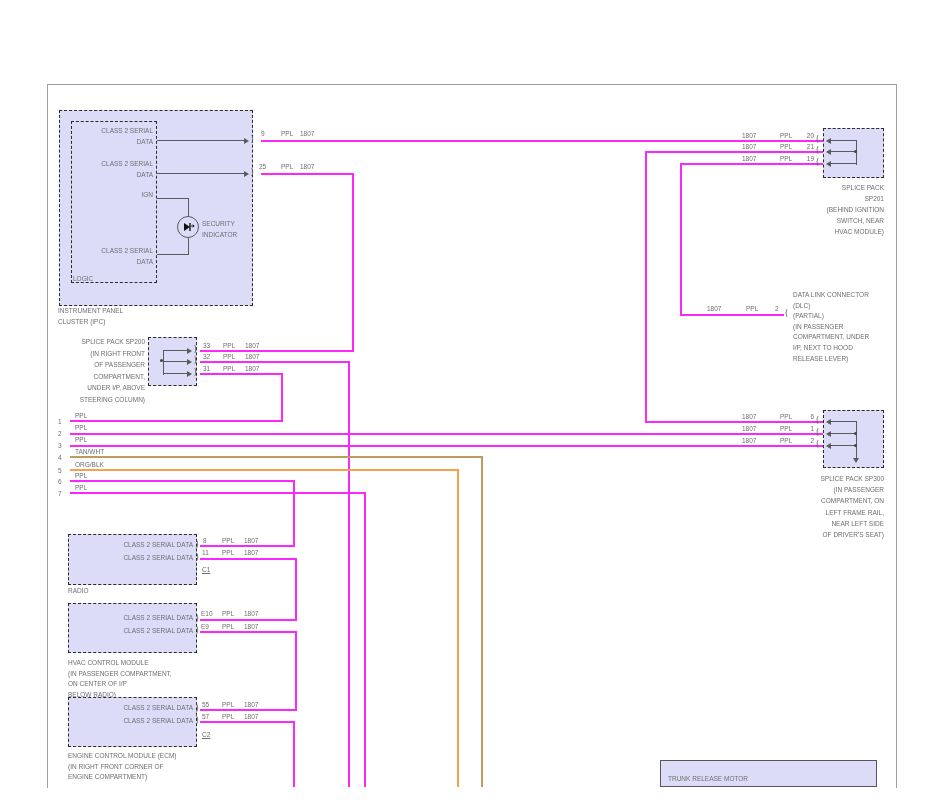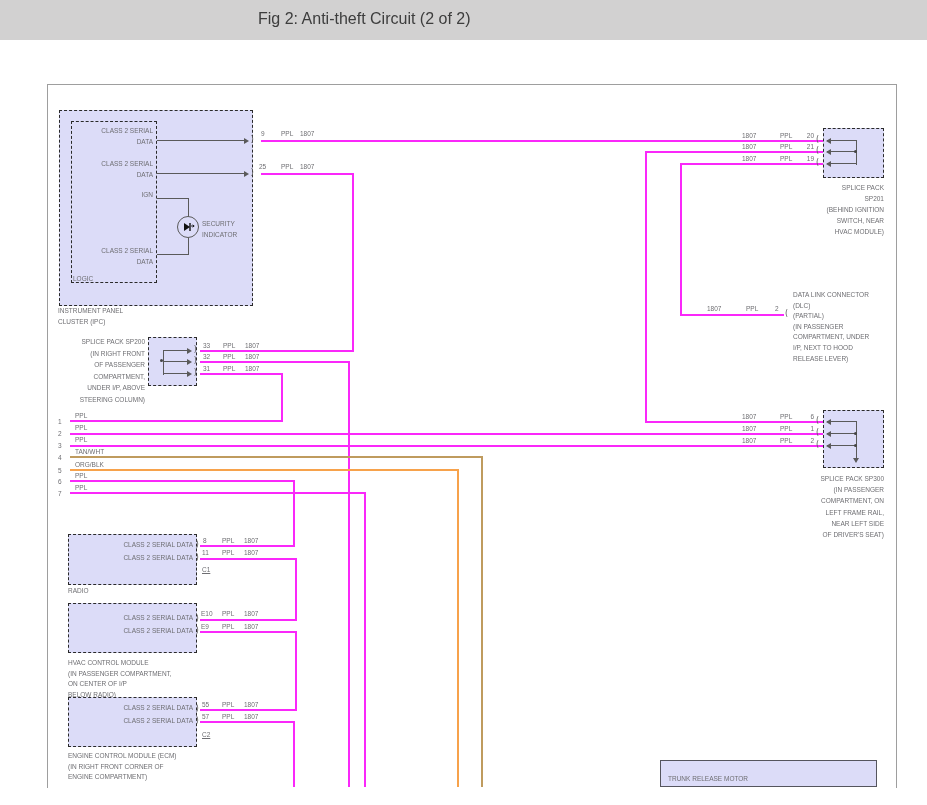--- a/index.html
+++ b/index.html
@@ -27,23 +27,20 @@
   .dot{position:absolute;width:3px;height:3px;background:#454545;border-radius:50%;}
   .circ{position:absolute;width:22px;height:22px;border:1px solid #5a5a5a;border-radius:50%;box-sizing:border-box;background:#dcdcf8;}
   .u{text-decoration:underline;}
   .num{position:absolute;}
 </style>
 </head>
 <body>
 
 <div id="stage">
 
-  <div class="hdr">
-    <div class="hdr-title">Fig 2: Anti-theft Circuit (2 of 2)</div>
-  </div>
 
   <div class="frame"></div>
 
   <div class="box" style="left:59px;top:110px;width:194px;height:196px;"></div>
   <div class="box" style="left:71px;top:121px;width:86px;height:162px;background:transparent;"></div>
   <div class="t tr" style="left:71px;top:126px;width:82px;">CLASS 2 SERIAL
 DATA</div>
   <div class="t tr" style="left:71px;top:159px;width:82px;">CLASS 2 SERIAL
 DATA</div>
   <div class="t tr t1" style="left:71px;top:192px;width:82px;">IGN</div>

